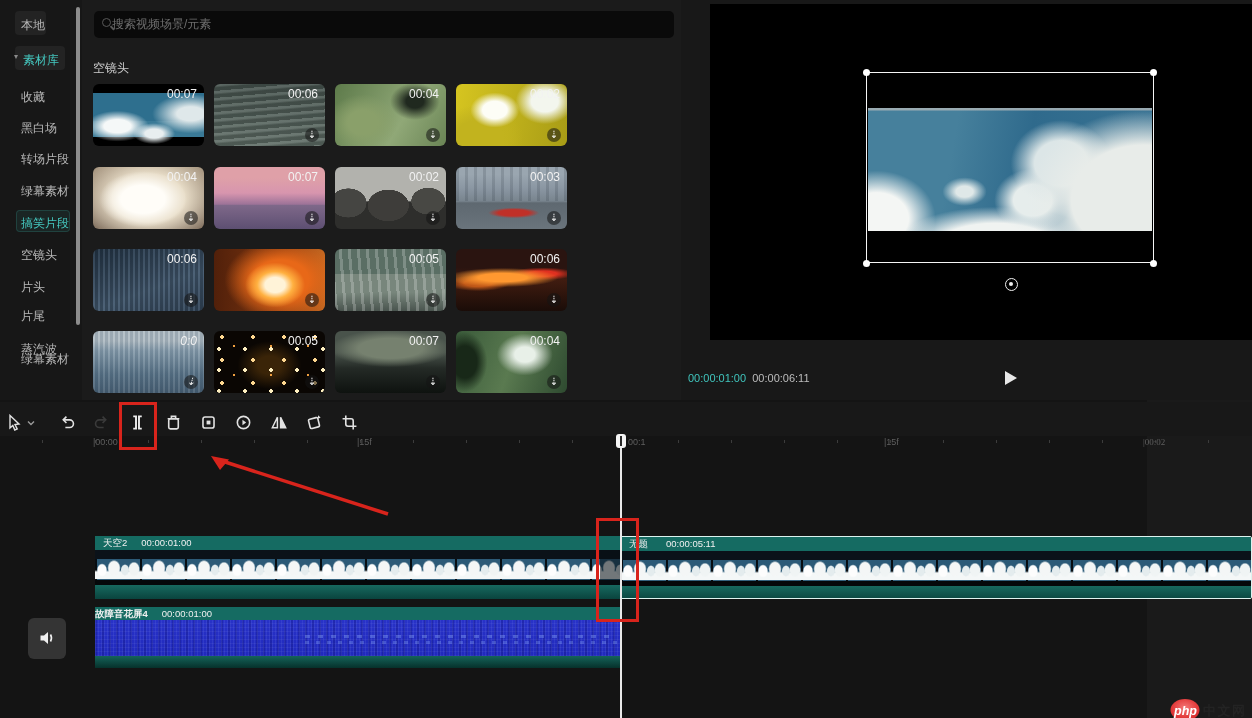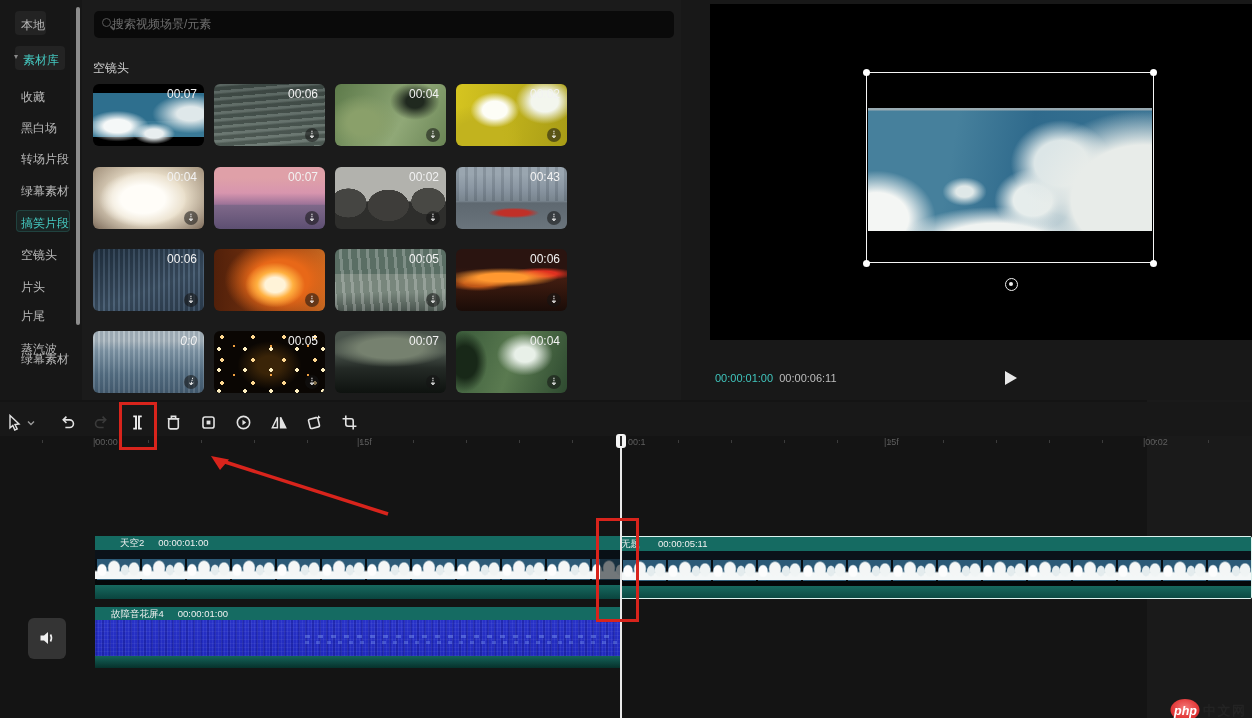--- a/index.html
+++ b/index.html
@@ -42,21 +42,21 @@
        radial-gradient(80px 65px at 3% 90%, #f4f6f4 0 40%, rgba(244,246,244,0) 74%),
        radial-gradient(34px 22px at 34% 68%, #dfe8e8 0 25%, rgba(223,232,232,0) 65%),
        linear-gradient(100deg, #46809c 0 30%, #2f6a8c 55%, #3a7494 100%); }
   #selrect { position:absolute; left:156px; top:68px; width:288px; height:191px;
      border:1px solid #f5f5f5; }
   .hdl { position:absolute; width:7px; height:7px; background:#fff; border-radius:50%; }
   #rot { position:absolute; left:295px; top:274px; width:13px; height:13px;
      border:1.5px solid #efefef; border-radius:50%; }
   #rot:after { content:""; position:absolute; left:3px; top:3px; width:4px; height:4px;
      background:#efefef; border-radius:50%; }
-  #pv-times { position:absolute; left:7px; top:372px; font-size:11px; color:#bdbdbd;margin-left:27px; }
+  #pv-times { position:absolute; left:7px; top:372px; font-size:11px; color:#bdbdbd; }
   #pv-times .t1 { color:#40c5bd; }
   #play { position:absolute; left:324px; top:371px; width:0; height:0;
      border-left:12px solid #e8e8e8; border-top:7px solid transparent; border-bottom:7px solid transparent; }
 
   
   #tl { left:0; top:400px; width:1147px; height:318px; background:#141414; }
   #toolbar { position:absolute; left:0; top:2px; width:1252px; height:34px; background:#181818; }
   .ticon { position:absolute; top:12px; }
   #ruler { position:absolute; left:0; top:36px; width:1252px; height:13px;
      background:repeating-linear-gradient(90deg, #3c3c3c 0 1px, rgba(0,0,0,0) 1px 53px) 42px 4px/1252px 3px no-repeat; }
@@ -160,21 +160,21 @@
         radial-gradient(34px 26px at 48% 62%, #3e3d3a 0 60%, rgba(0,0,0,0) 61%),
         radial-gradient(28px 22px at 84% 55%, #484844 0 60%, rgba(0,0,0,0) 61%),
         linear-gradient(#b2b2ad 0 55%, #2e2e2c 56% 100%);">
         <span class="dur">00:02</span>
           <span class="dl">⇣</span>
         </div>
       <div class="thumb" style="left:374px; top:167px; background:
         radial-gradient(34px 7px at 52% 74%, #c03028 0 45%, rgba(192,48,40,0) 75%),
         repeating-linear-gradient(90deg, rgba(30,40,50,.16) 0 3px, rgba(0,0,0,0) 3px 9px) 0 0/100% 55% no-repeat,
         linear-gradient(180deg, #9aa6b0 0 12%, #8a96a2 35%, #78848e 55%, #5e6870 58%, #6a747c 100%);">
-        <span class="dur">00:43</span>
+        <span class="dur">00:03</span>
           <span class="dl">⇣</span>
         </div>
 
       <div class="thumb" style="left:11px; top:249px; background:
         repeating-linear-gradient(90deg, rgba(255,255,255,.06) 0 2px, rgba(0,0,0,.20) 2px 5px),
         linear-gradient(160deg, #243648, #42586e 60%, #33465a);">
         <span class="dur">00:06</span>
           <span class="dl">⇣</span>
         </div>
       <div class="thumb" style="left:132px; top:249px; background:
@@ -305,39 +305,39 @@
       <svg class="ticon" style="left:341px;" width="17" height="17" viewBox="0 0 16 16">
         <path d="M4.5 1.5 V9.5 Q4.5 11.5 6.5 11.5 H14.5" fill="none" stroke="#e2e2e2" stroke-width="1.5"></path>
         <path d="M1.5 4.5 H9.5 Q11.5 4.5 11.5 6.5 V14.5" fill="none" stroke="#e2e2e2" stroke-width="1.5"></path>
       </svg>
     </div>
     <div id="ruler">
       <span class="rlbl" style="left:93px;">|00:00</span>
       <span class="rlbl" style="left:357px;">|15f</span>
       <span class="rlbl" style="left:628px;">00:1</span>
       <span class="rlbl" style="left:884px;">|15f</span>
-      <span class="rlbl" style="left:1143px;">|00:02</span>
+      <span class="rlbl" style="left:1143px;font-family:Liberation Serif, serif;">|00:02</span>
     </div>
 
     <div id="vtrack">
       <div class="clip" style="left:0; width:525px;">
-        <div class="ct-title"><span style="padding-left:25px;">天空2</span><span style="padding-left:14px;">00:00:01:00</span></div>
+        <div class="ct-title"><span style="padding-left:8px;">天空2</span><span style="padding-left:14px;">00:00:01:00</span></div>
         <div class="ct-thumbs"></div>
         <div style="position:absolute; left:505px; width:20px; top:14px; height:35px; background:rgba(8,14,20,.55);"></div>
         <div class="ct-bottom"></div>
       </div>
       <div class="clip sel" style="left:525px; width:632px;">
-        <div class="ct-title"><span style="padding-left:0;text-align:center;">无题</span><span style="padding-left:18px;">00:00:05:11</span></div>
+        <div class="ct-title"><span style="padding-left:8px;text-align:center;">无题</span><span style="padding-left:18px;">00:00:05:11</span></div>
         <div class="ct-thumbs"></div>
         <div class="ct-bottom"></div>
       </div>
     </div>
     <div id="atrack">
       <div class="clip" style="left:0; width:525px;">
-        <div class="ct-title"><span style="padding-left:16px;">故障音花屏4</span><span style="padding-left:14px;">00:00:01:00</span></div>
+        <div class="ct-title"><span style="padding-left:0;font-weight:bold;">故障音花屏4</span><span style="padding-left:14px;">00:00:01:00</span></div>
         <div class="ct-wave">
             <div class="wavedash"></div>
           </div>
         <div class="ct-abottom"></div>
       </div>
     </div>
     <div id="spk">
       <svg width="20" height="20" viewBox="0 0 20 20" style="position:absolute;left:9px;top:10px;">
         <path d="M3.5 7.5 H7 L11 4 V16 L7 12.5 H3.5 Z" fill="#f0f0f0"></path>
         <path d="M13.5 6.5 Q15.5 10 13.5 13.5" fill="none" stroke="#f0f0f0" stroke-width="1.6"></path>

